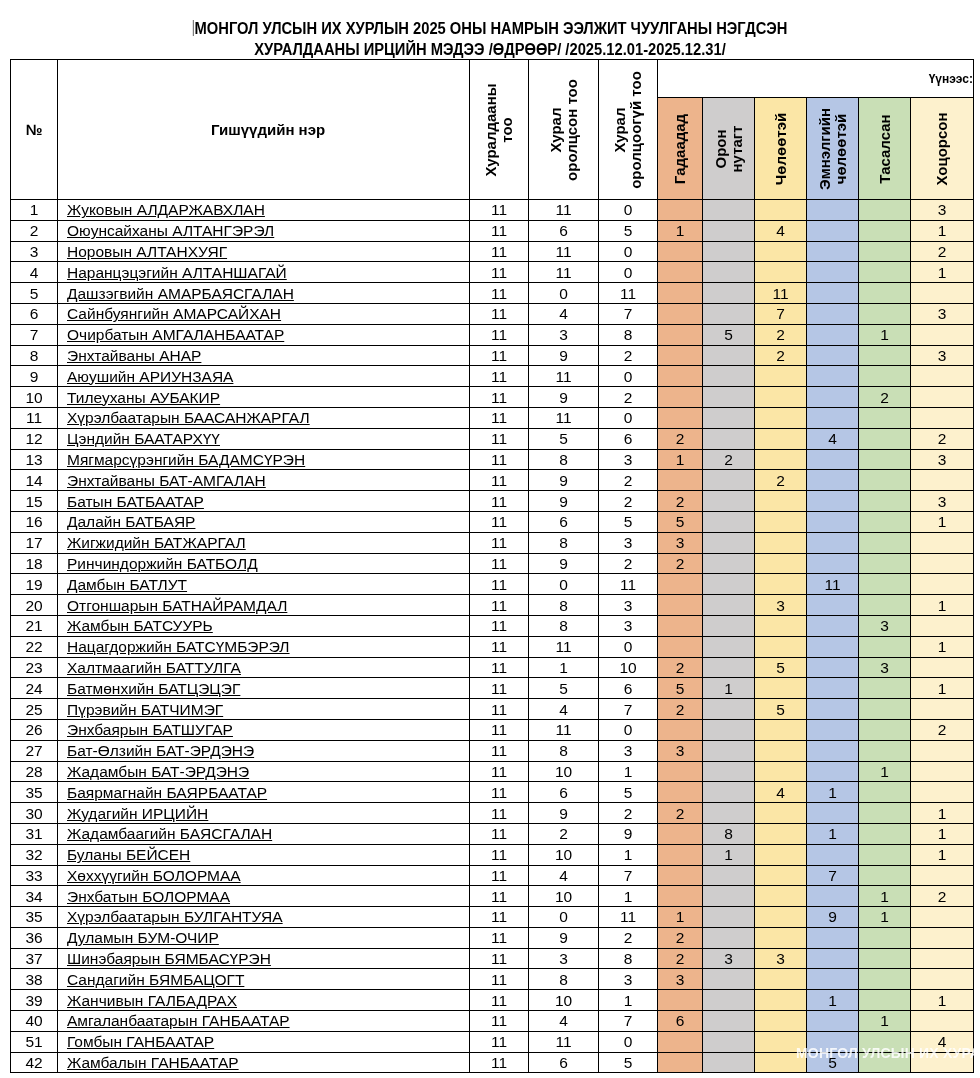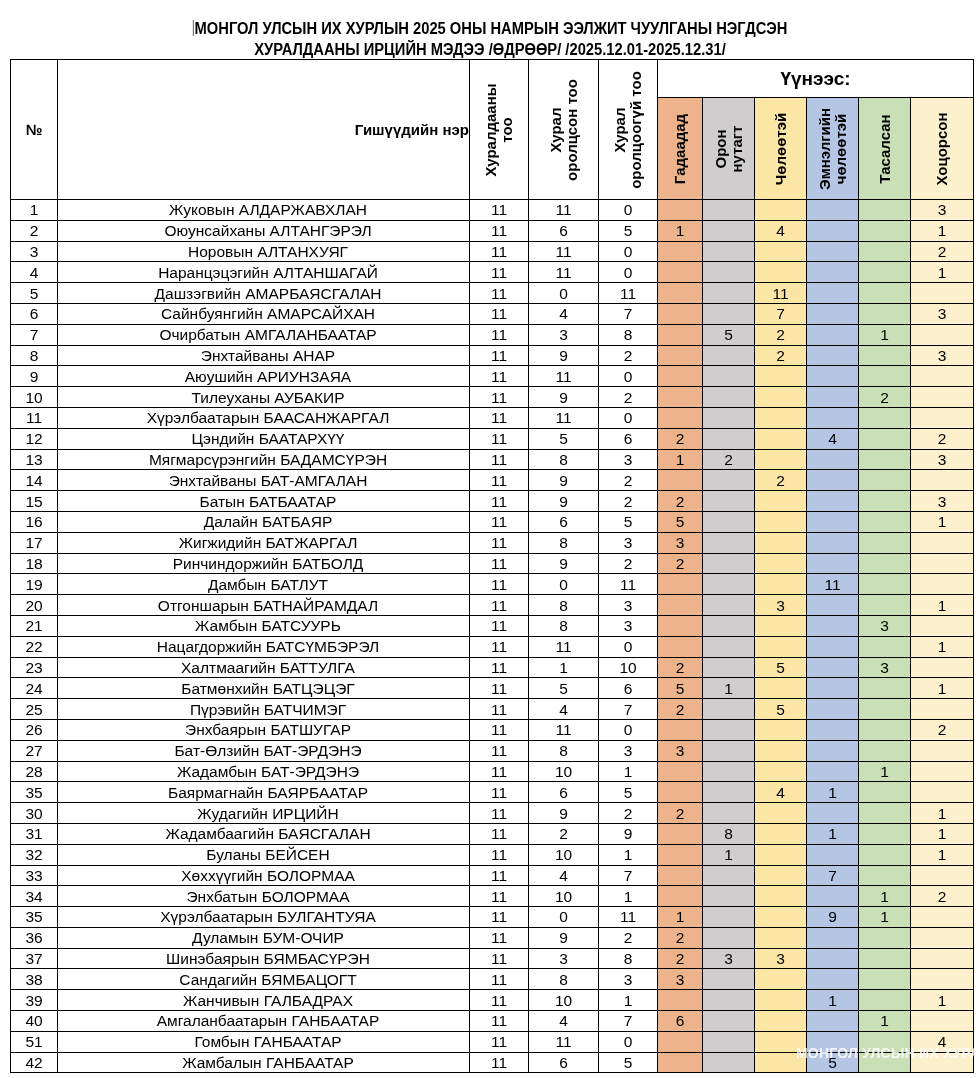--- a/index.html
+++ b/index.html
@@ -2,29 +2,29 @@
 <html><head>
   <meta charset="utf-8">
   <style>
     html, body { margin: 0; padding: 0; background: #ffffff; }
     body { width: 980px; height: 1078px; position: relative; overflow: hidden; font-family: "Liberation Sans", sans-serif; color: #000; }
     .title { position: absolute; left: 0; top: 18px; width: 980px; text-align: center; font-family: "Liberation Sans", sans-serif; font-weight: bold; font-size: 16px; line-height: 21px; transform: scaleX(0.92); transform-origin: 50% 0; }
     .title .cursor { display: inline-block; width: 1px; height: 16px; background: #555; vertical-align: -2px; margin-right: 1px; }
     table { position: absolute; left: 10px; top: 59px; border-collapse: collapse; table-layout: fixed; width: 963px; }
     th, td { border: 1px solid #000; padding: 0; font-size: 15.5px; font-family: "Liberation Sans", sans-serif; }
     td { height: 19.8px; line-height: 19px; text-align: center; }
-    td.name { text-align: center; padding-left: 9px; white-space: nowrap; overflow: hidden; }
+    td.name { text-align: left; padding-left: 9px; white-space: nowrap; overflow: hidden; text-decoration: underline; }
     th { font-weight: bold; background: #fff; }
     th.no { font-size: 15px; }
-    th.namehead { text-align: right; padding-left: 9px; font-size: 15px; }
+    th.namehead { text-align: center; padding-left: 9px; font-size: 15px; }
     th.rot { height: 139px; position: relative; }
     th.rot .v { position: absolute; left: 50%; top: 50%; transform: translate(-50%, -50%) rotate(-90deg); white-space: nowrap; text-align: center; font-size: 15px; line-height: 16px; }
     th.sub { height: 101px; position: relative; }
     th.sub .v { position: absolute; left: 50%; top: 50%; transform: translate(-50%, -50%) rotate(-90deg); white-space: nowrap; text-align: center; font-size: 15px; line-height: 16px; }
-    th.group { height: 37px; font-size: 19px; }
+    th.group { height: 37px; font-size: 12px; text-align: right; }
     .c-orange { background: #EDB48C; }
     .c-gray { background: #CFCDCD; }
     .c-yellow { background: #FBE6A6; }
     .c-blue { background: #B5C6E5; }
     .c-green { background: #C9DFB6; }
     .c-cream { background: #FDF1CD; }
     .watermark { position: absolute; left: 796px; top: 1045px; font-family: "Liberation Sans", sans-serif; font-weight: bold; font-size: 14px; color: rgba(255,255,255,0.85); letter-spacing: 0.2px; pointer-events: none; white-space: nowrap; }
   </style>
 </head>
 <body>

